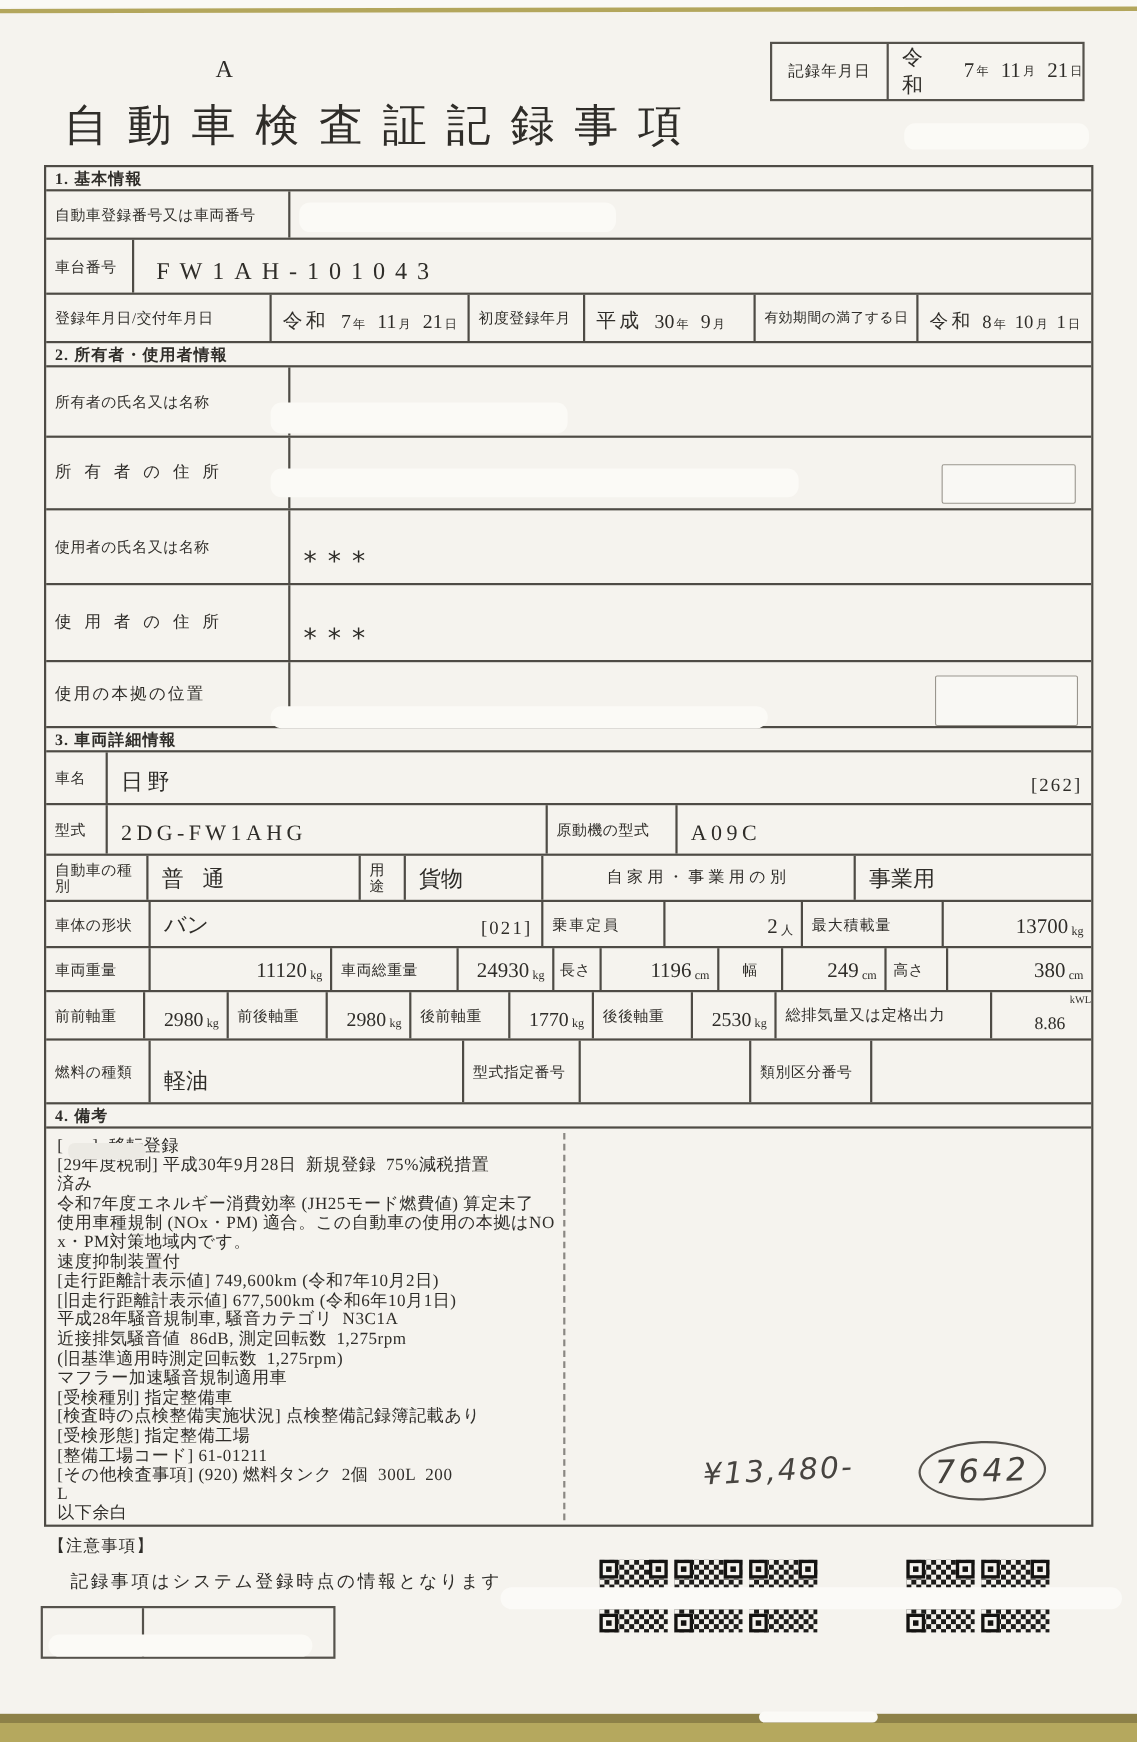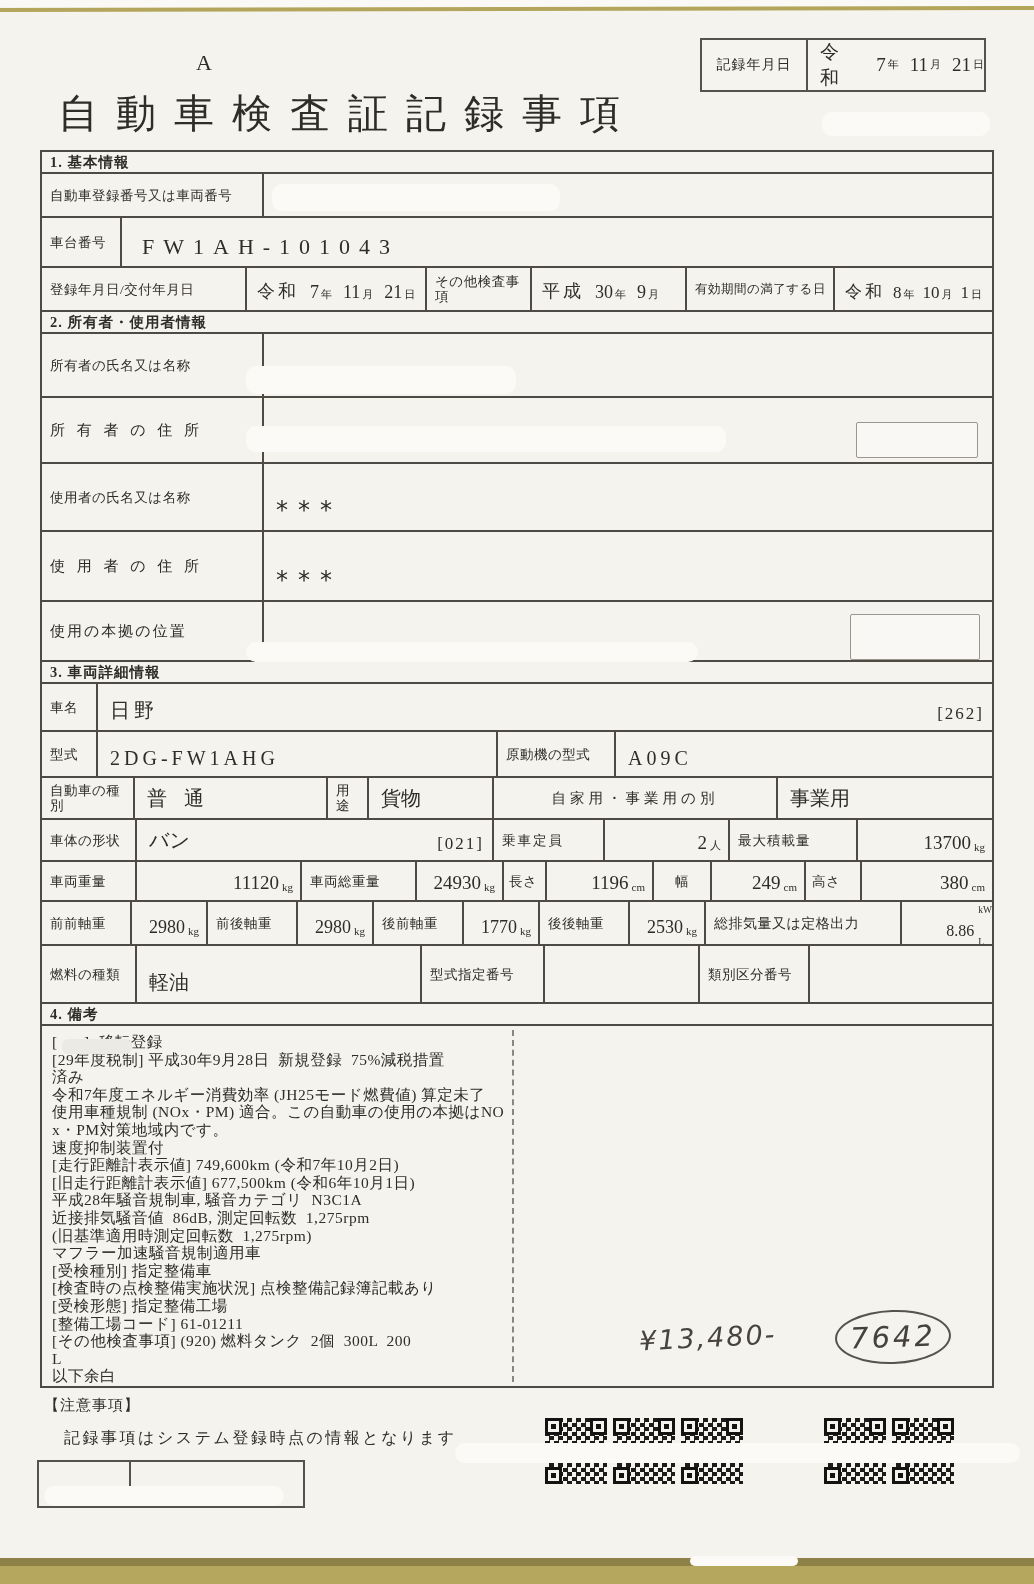--- a/index.html
+++ b/index.html
@@ -34,21 +34,21 @@
   .unit{font-size:11px;margin:0 0 1px 3px;letter-spacing:0;}
   .code{font-size:17px;letter-spacing:2px;}
   .vdate{display:flex;align-items:flex-end;padding:0 2px 7px 10px;font-size:18px;white-space:nowrap;}
   .era{letter-spacing:3px;}
   .dnum{margin-left:11px;}
   .dunit{font-size:11px;margin:0 0 1px 2px;}
   .chassis{font-size:22px;letter-spacing:9px;padding-left:20px;}
   .modelv{letter-spacing:4px;}
   .stars{font-size:24px;letter-spacing:10px;font-family:"DejaVu Sans",sans-serif;}
   .disp-num{flex:1;text-align:right;align-self:flex-end;padding-bottom:4px;}
-  .disp-stack{display:flex;flex-direction:column;justify-content:space-between;align-items:flex-start;height:100%;padding:3px 0 4px 0;margin-left:4px;font-size:9.5px;line-height:10px;}
+  .disp-stack{display:flex;flex-direction:row;justify-content:space-between;align-items:flex-start;height:100%;padding:3px 0 4px 0;margin-left:4px;font-size:9.5px;line-height:10px;}
   
   .remarks{position:relative;padding:7px 0 0 10px;width:100%;}
   .remarks::after{content:"";position:absolute;left:470px;top:4px;bottom:4px;border-left:2px dashed #8a8782;}
   .r-line{font-size:15.5px;line-height:17.6px;letter-spacing:0.5px;white-space:pre;}
   .hw-price{position:absolute;left:597px;top:296px;font-family:"DejaVu Sans",sans-serif;font-style:italic;font-size:27px;transform:rotate(-3deg);color:#474440;letter-spacing:2px;}
   .hw-circle{position:absolute;left:793px;top:284px;width:112px;height:50px;border:2.5px solid #56534e;border-radius:50%;display:flex;align-items:center;justify-content:center;transform:rotate(-2deg);}
   .hw-circle span{font-family:"DejaVu Sans",sans-serif;font-style:italic;font-size:29px;letter-spacing:3px;color:#45423d;}
   
   .notice-h{position:absolute;left:44px;top:1396px;font-size:15px;letter-spacing:1px;}
   .notice-t{position:absolute;left:64px;top:1428px;font-size:16px;letter-spacing:2.5px;}
@@ -109,21 +109,21 @@
       <div class="c lab" style="width:205px">登録年月日/交付年月日</div>
       <div class="c vdate" style="width:180px">
         <span class="era">令和</span>
         <span class="dnum">7</span>
           <span class="dunit">年</span>
         <span class="dnum">11</span>
           <span class="dunit">月</span>
         <span class="dnum">21</span>
           <span class="dunit">日</span>
       </div>
-      <div class="c lab" style="width:105px">その他検査事項</div>
+      <div class="c lab" style="width:105px">初度登録年月</div>
       <div class="c vdate" style="width:155px">
         <span class="era">平成</span>
         <span class="dnum">30</span>
           <span class="dunit">年</span>
         <span class="dnum">9</span>
           <span class="dunit">月</span>
       </div>
       <div class="c lab" style="width:148px;font-size:12.5px">有効期間の満了する日</div>
       <div class="c vdate flex1" style="font-size:17px">
         <span class="era">令和</span>
@@ -262,21 +262,21 @@
         <span class="disp-stack">
           <span>kW</span>
           <span>L</span>
         </span>
       </div>
     </div>
 
     <div class="row" style="height:58px">
       <div class="c lab" style="width:95px">燃料の種類</div>
       <div class="c vbl" style="width:285px">軽油</div>
-      <div class="c lab" style="width:123px">型式指定番号</div>
+      <div class="c lab" style="width:106px">型式指定番号</div>
       <div class="c" style="width:155px"></div>
       <div class="c lab" style="width:110px">類別区分番号</div>
       <div class="c flex1"></div>
     </div>
 
     <div class="row sect" style="height:22px">4. 備考</div>
 
     <div class="row" style="height:360px">
       <div class="remarks">
         <div class="r-line">[      ]; 移転登録</div>

